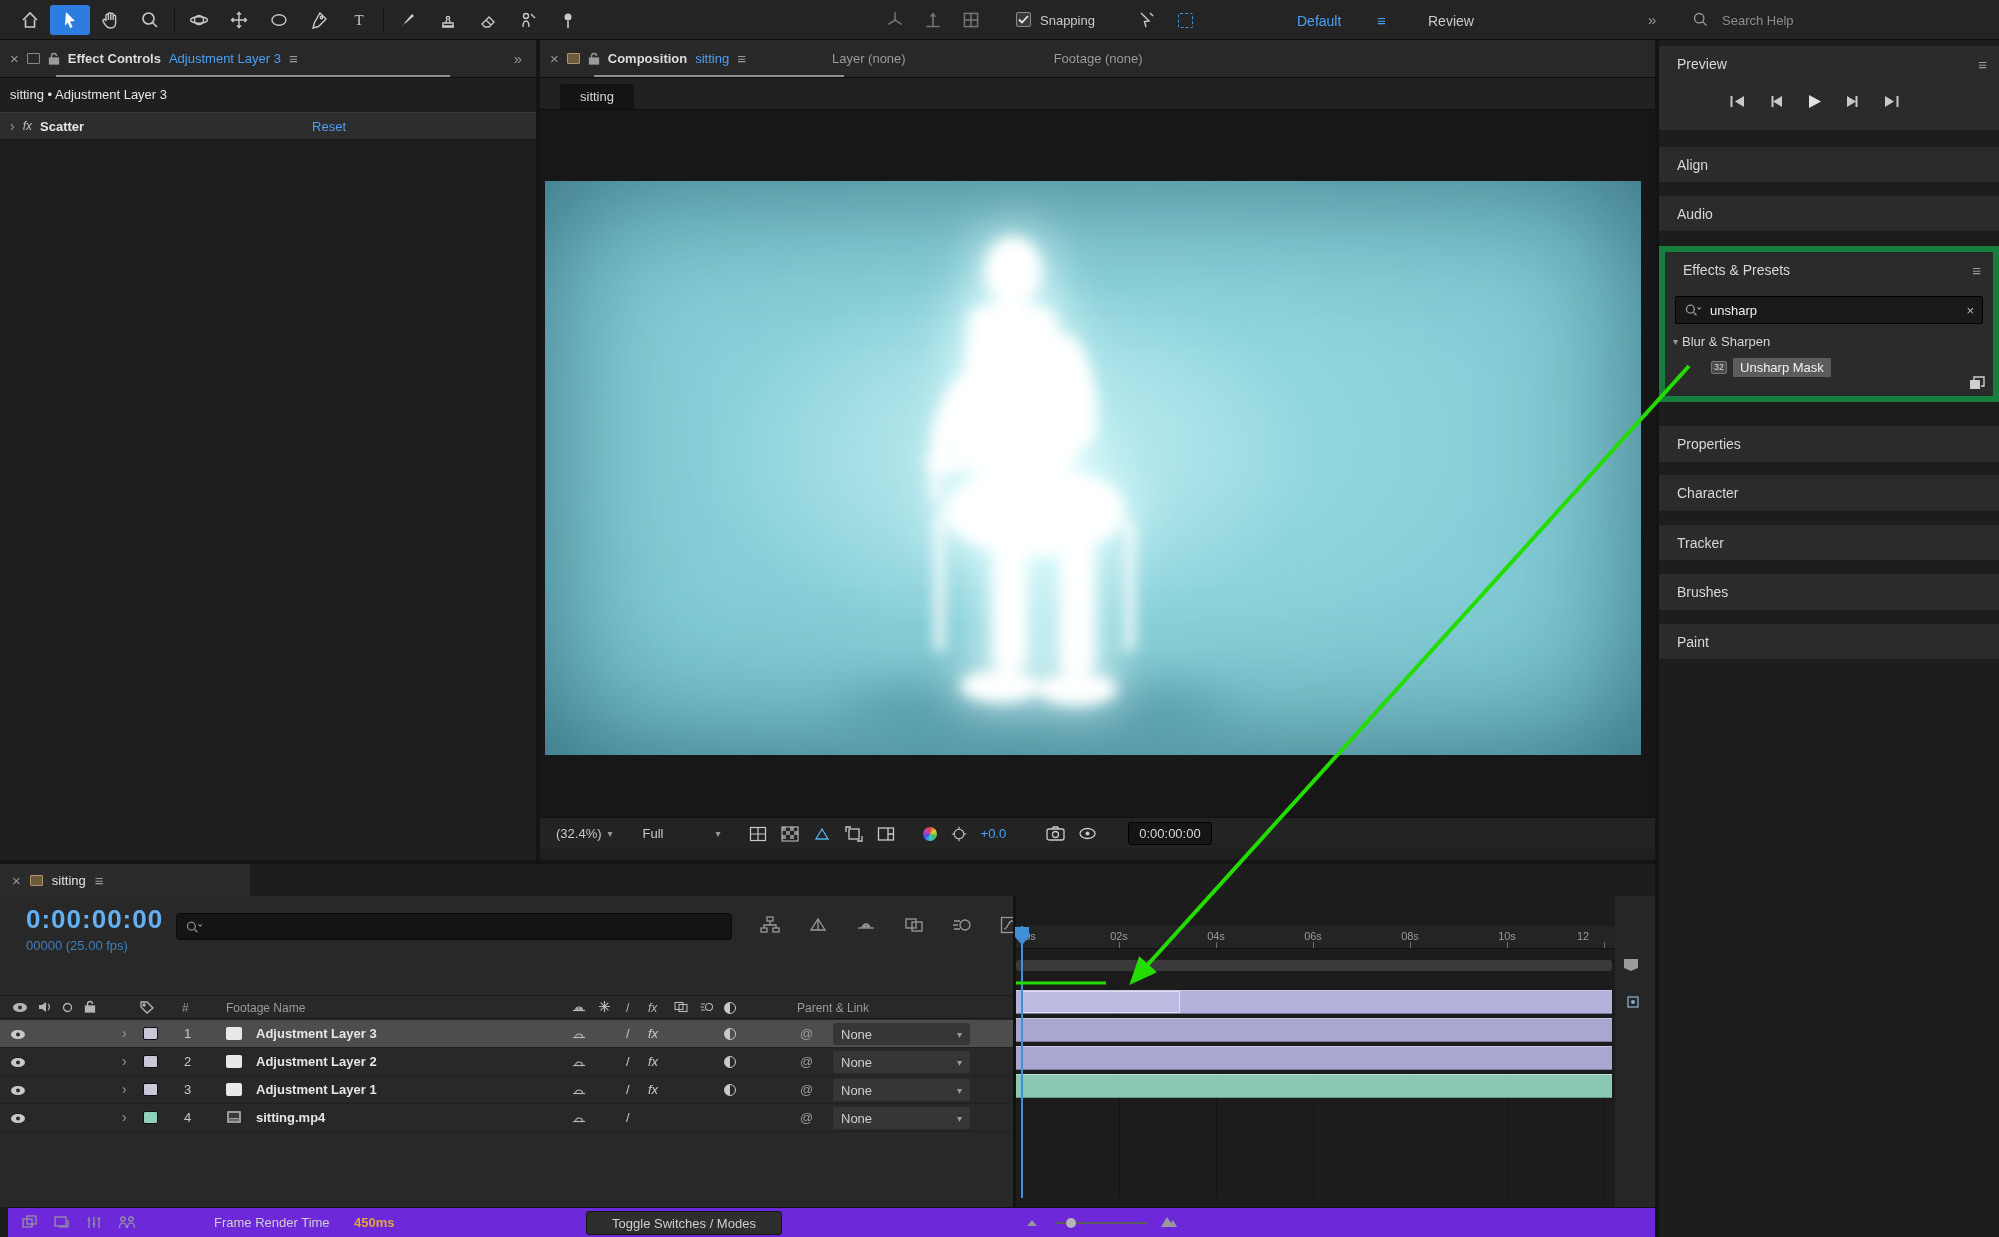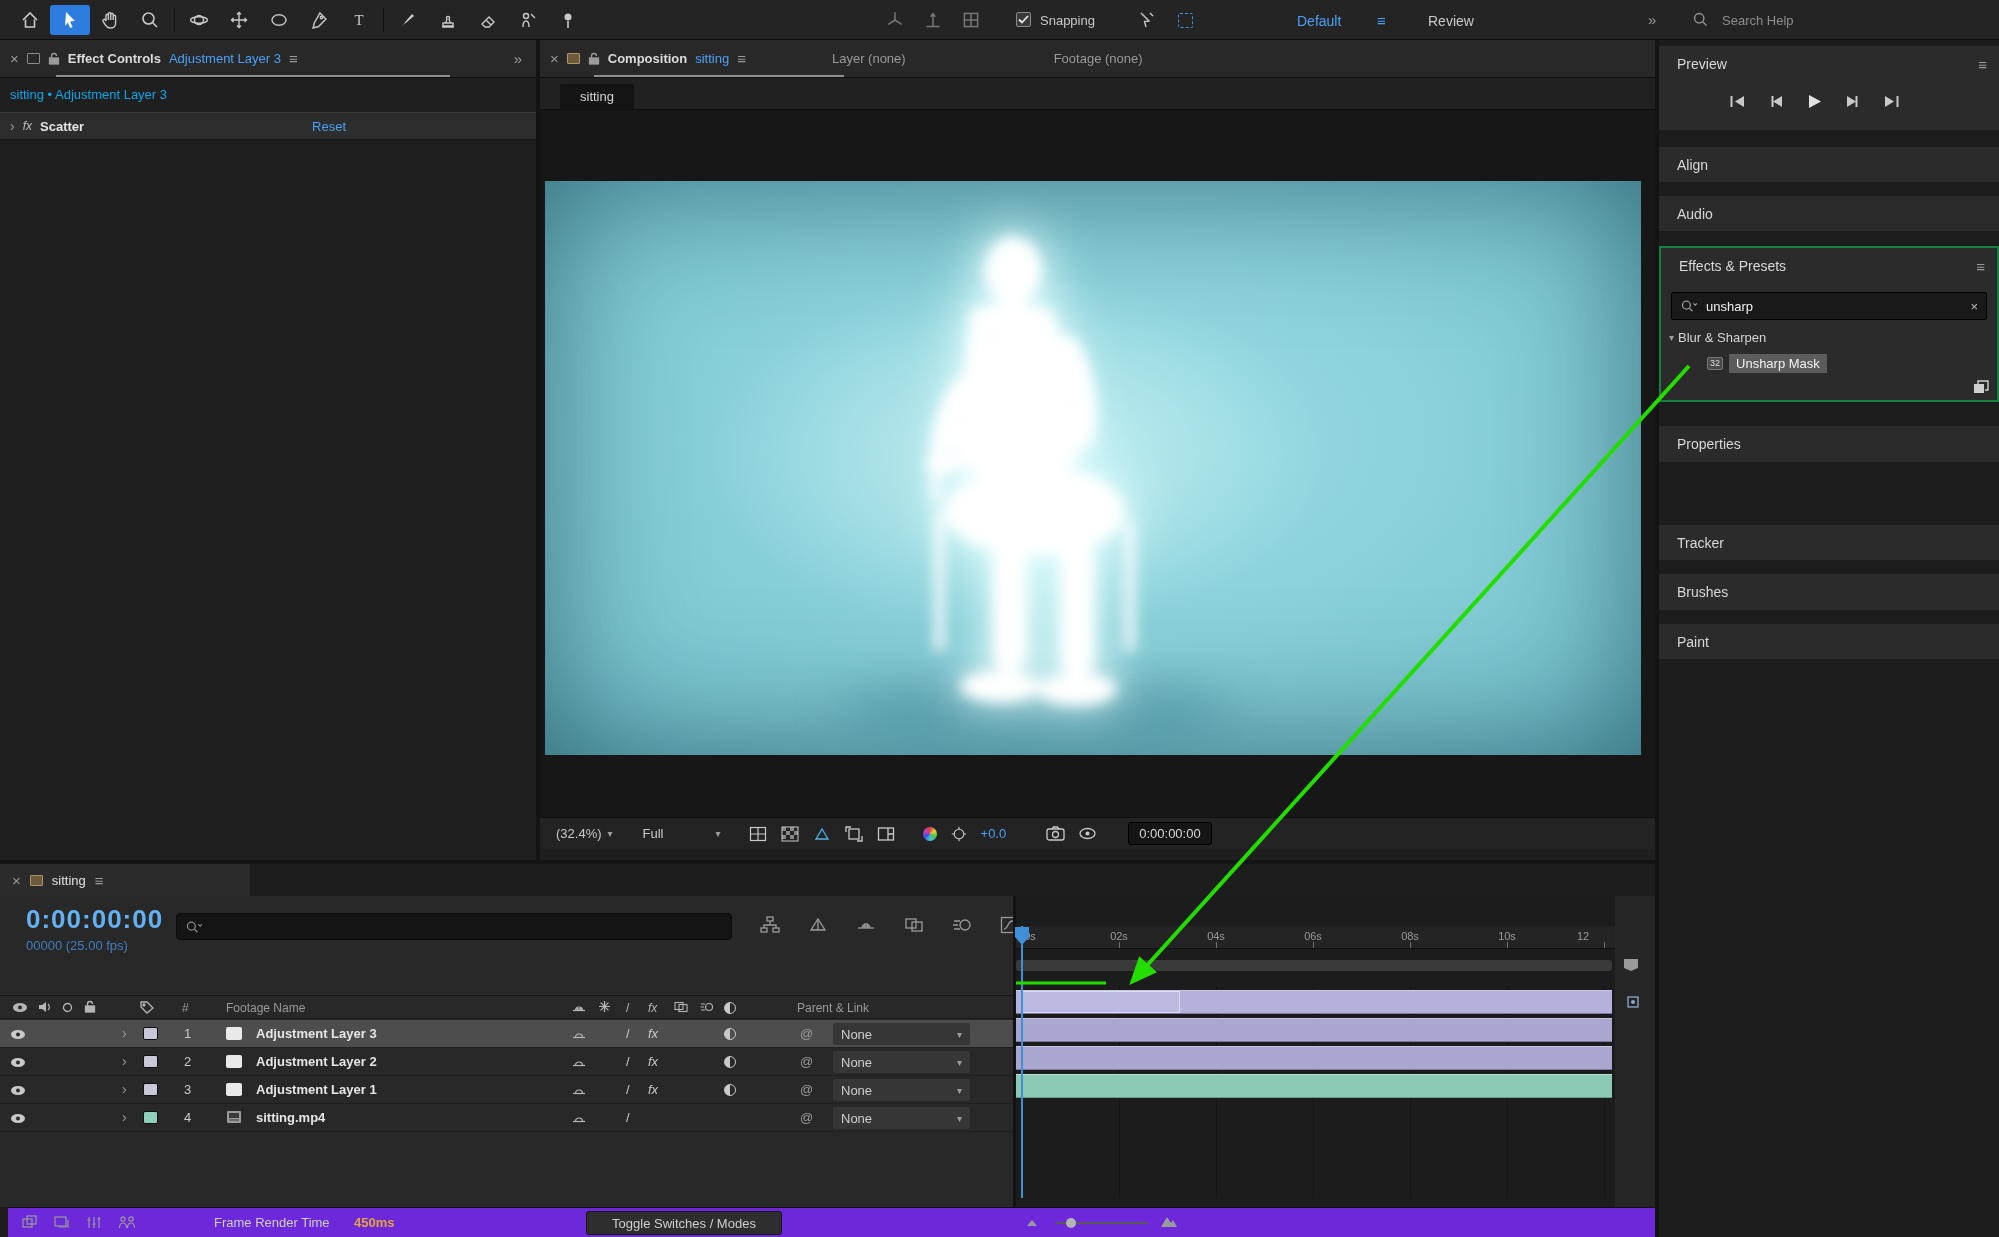--- a/index.html
+++ b/index.html
@@ -25,21 +25,21 @@
   .tclose{color:#9a9a9a;font-size:15px}
   .tab-title{color:#dcdcdc;font-weight:700;font-size:13px;white-space:nowrap}
   .tab-target{color:var(--accent-blue,#4ba0f5);font-size:13px;white-space:nowrap}
   .tab-inactive{color:#9a9a9a;font-size:13px;white-space:nowrap}
   .hamb{color:#9a9a9a;font-size:15px}
   .ovf{color:#9a9a9a;font-size:15px}
   .tab-underline{position:absolute;bottom:0;height:2px;background:#8f8f8f}
   .panel-square{width:13px;height:11px;border:1px solid #8a8a8a;border-radius:1px}
   .panel-square.tan{border-color:#b09468;background:#6b5a3c}
   
-  .crumb{padding:9px 10px 4px 10px;color:#0ea5e9}
+  .crumb{padding:9px 10px 4px 10px;color:#e5e5e5}
   .fxrow{height:28px;display:flex;align-items:center;gap:8px;background:#2d2d2d;border-top:1px solid #383838;border-bottom:1px solid #191919;padding:0 10px;margin-top:6px}
   .fxbadge{font-style:italic;color:#bdbdbd;font-size:12px}
   
   .viewtabrow{height:32px;background:#212121;display:flex;align-items:flex-end;padding-left:20px;border-bottom:1px solid #0e0e0e}
   .viewtab{background:#141414;color:#d6d6d6;padding:5px 20px;border-radius:2px 2px 0 0;font-size:13px}
   .viewer{position:relative;background:#171717}
   .frame{position:absolute;box-shadow:inset 0 0 140px rgba(13,55,70,.6);
     background:
       radial-gradient(closest-side at 43% 48%, rgba(232,255,255,.5), rgba(232,255,255,0) 65%),
       radial-gradient(120% 130% at 50% 45%, #9edfe6 0%, #7cc7d1 45%, #5fadbc 75%, #4c97a9 100%)}
@@ -402,21 +402,21 @@
       </div>
     </div>
 
     <div class="rsec" style="top:107px;height:35px">
         <span class="hdrtxt">Align</span>
       </div>
     <div class="rsec" style="top:156px;height:35px">
         <span class="hdrtxt">Audio</span>
       </div>
 
-    <div class="rsec" style="top:206px;height:156px;border:2px solid #15803d">
+    <div class="rsec" style="top:206px;height:156px;border:6px solid #15803d">
       <span class="hdrtxt" style="top:18px">Effects &amp; Presets</span>
       <span class="hamb" style="top:18px">≡</span>
       <div class="epsearch">
         <span class="ic">
             <svg width="18" height="14" viewBox="0 0 20 16" fill="none" stroke="#9a9a9a" stroke-width="1.5">
               <circle cx="7" cy="7" r="4.5"></circle>
               <path d="M10.5 10.5 14 14"></path>
               <path d="M15 5l2 2 2-2" stroke-width="1.3"></path>
             </svg>
           </span>
@@ -434,20 +434,23 @@
       <span class="ic" style="position:absolute;right:8px;bottom:6px">
           <svg width="16" height="14" viewBox="0 0 16 14">
             <rect x="1" y="4" width="10" height="9" fill="#cfcfcf"></rect>
             <path d="M5 4V1h10v9h-3" fill="none" stroke="#cfcfcf" stroke-width="1.4"></path>
           </svg>
         </span>
     </div>
 
     <div class="rsec" style="top:386px;height:36px">
         <span class="hdrtxt">Properties</span>
+      </div>
+    <div class="rsec" style="top:435px;height:36px">
+        <span class="hdrtxt">Character</span>
       </div>
     <div class="rsec" style="top:485px;height:35px">
         <span class="hdrtxt">Tracker</span>
       </div>
     <div class="rsec" style="top:534px;height:36px">
         <span class="hdrtxt">Brushes</span>
       </div>
     <div class="rsec" style="top:584px;height:35px">
         <span class="hdrtxt">Paint</span>
       </div>

